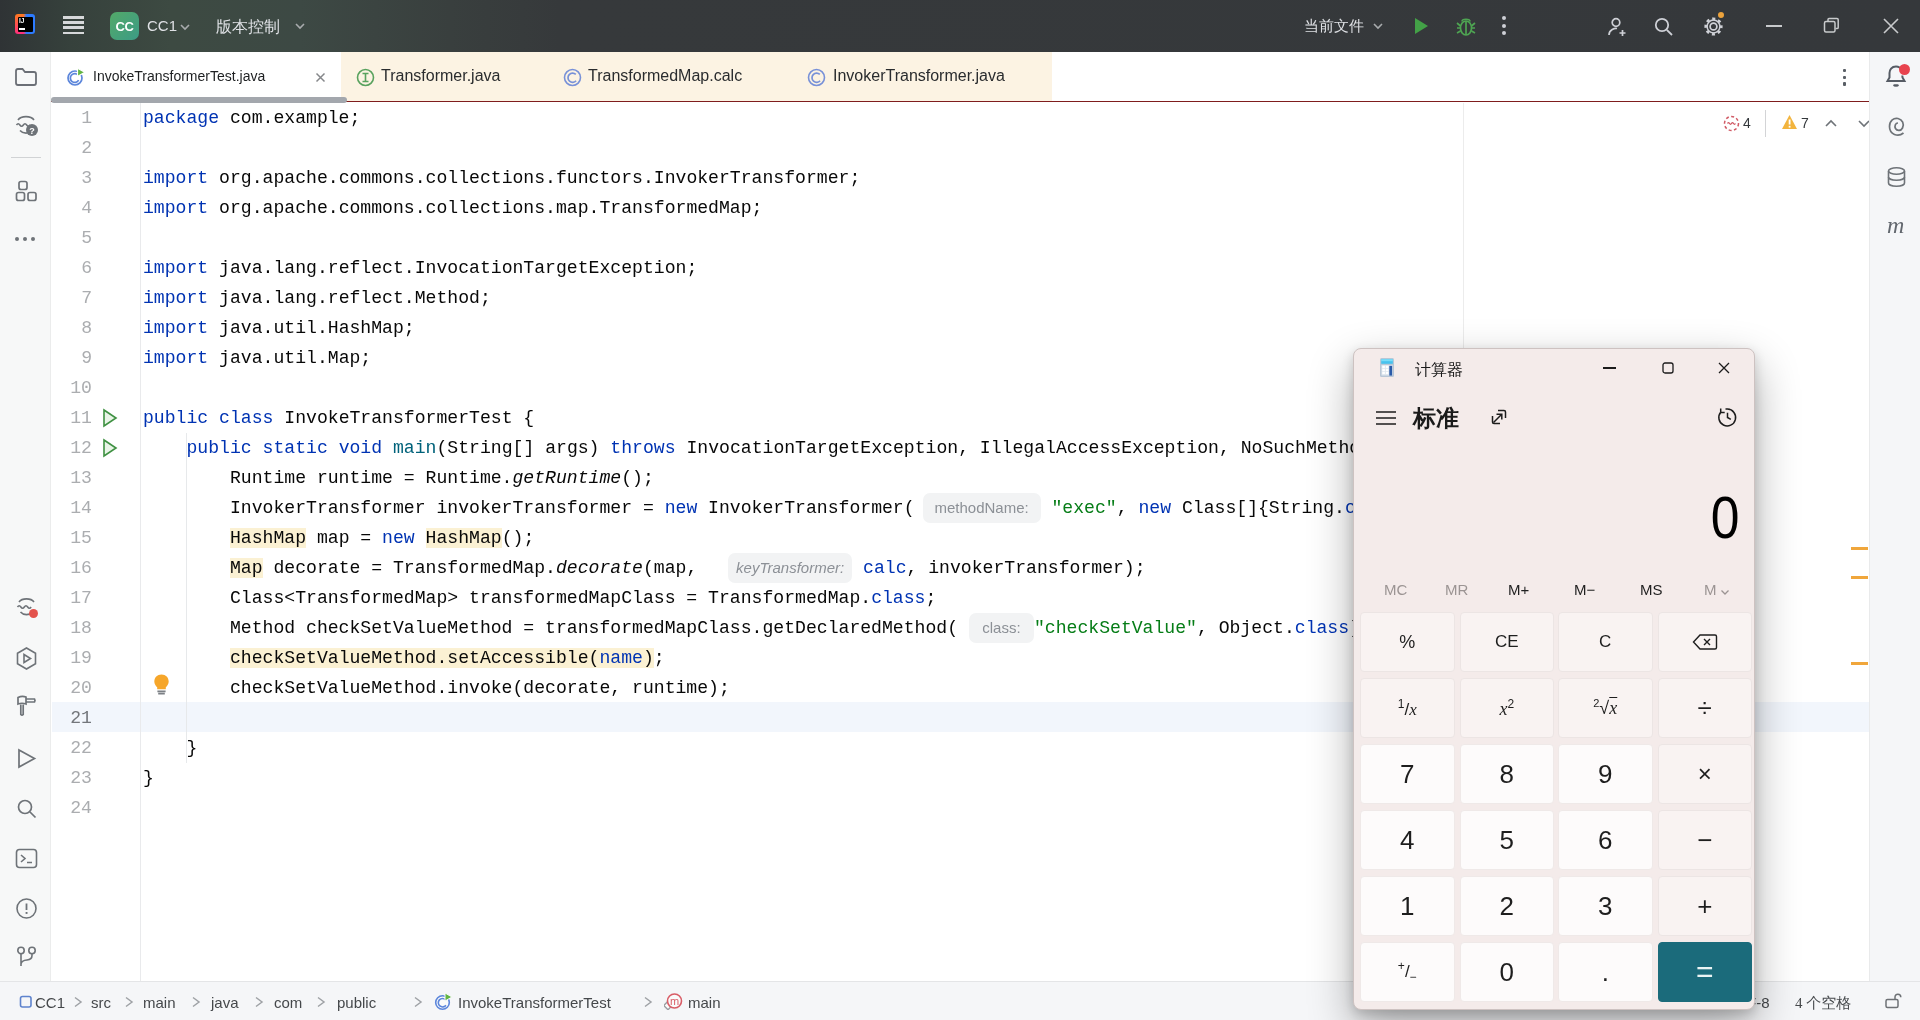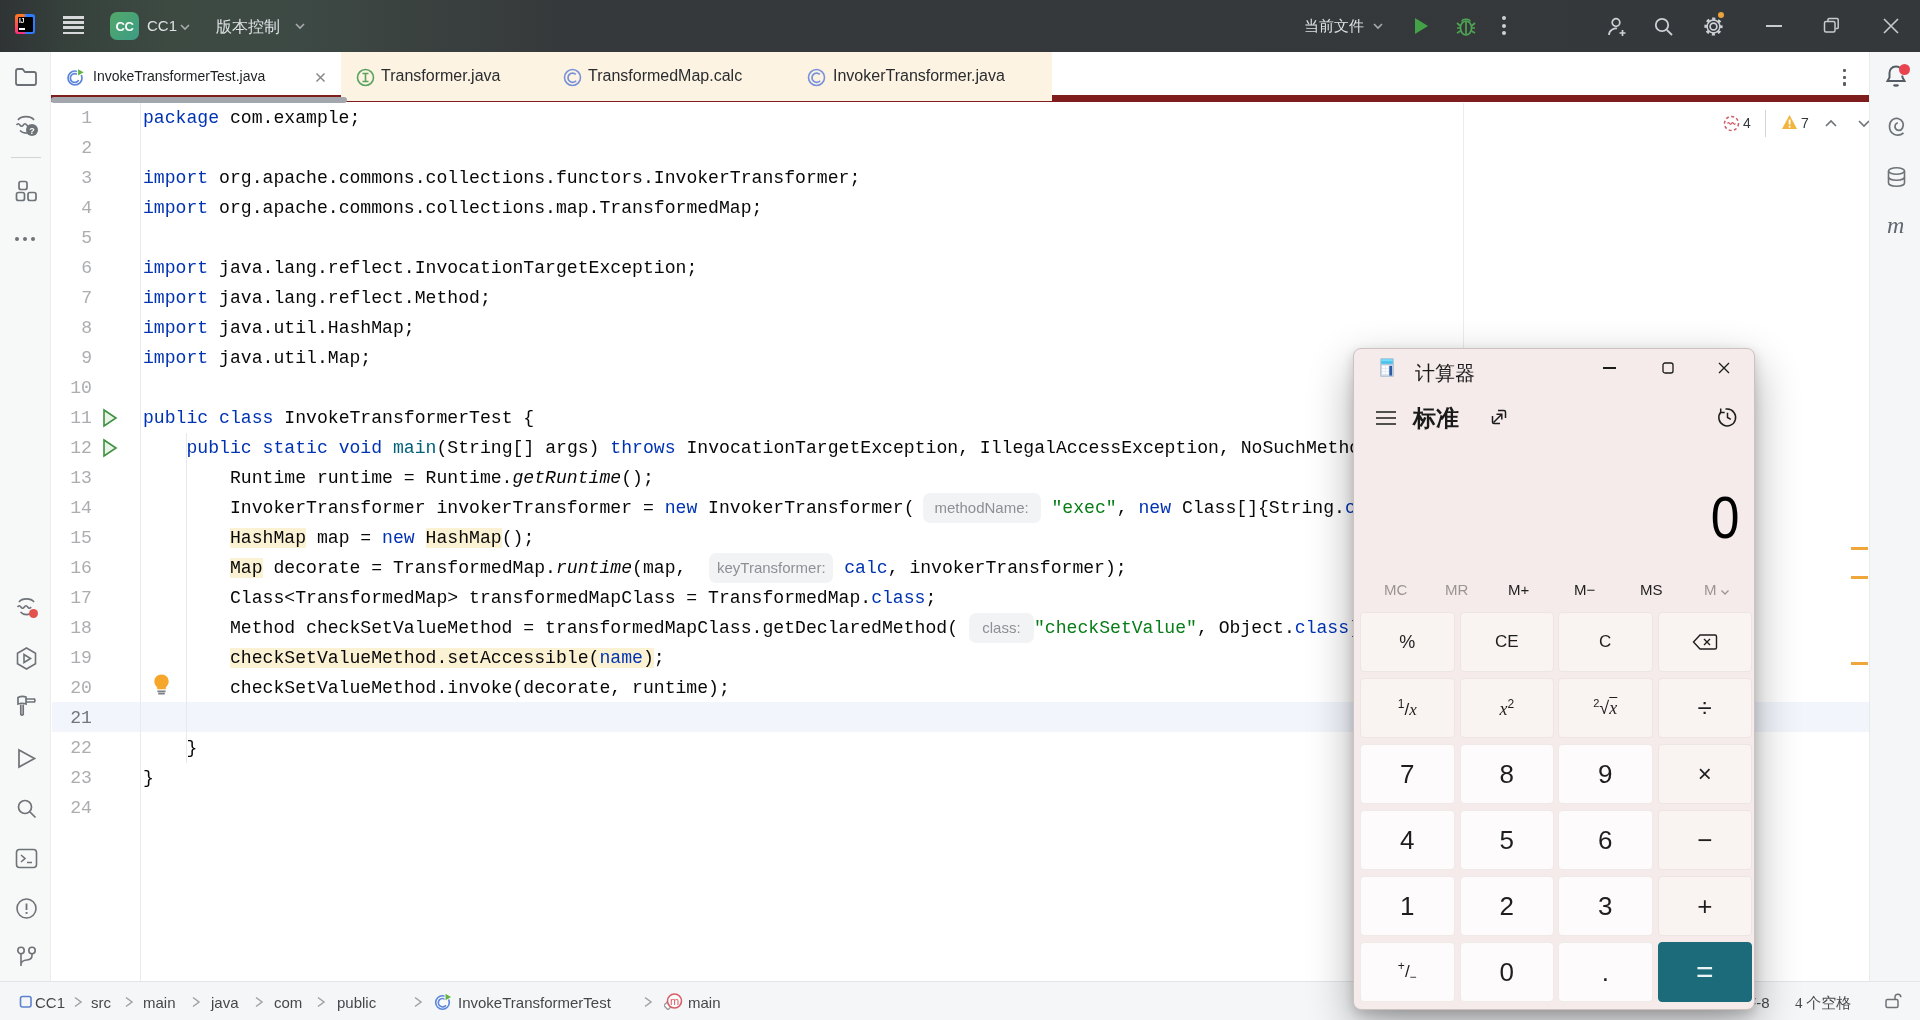--- a/index.html
+++ b/index.html
@@ -4,21 +4,21 @@
 <style>
   * { margin:0; padding:0; box-sizing:border-box; }
   html,body { width:1920px; height:1020px; overflow:hidden; background:#fff;
     font-family:"Liberation Sans", sans-serif; }
   .abs { position:absolute; }
   
   #titlebar { position:absolute; left:0; top:0; width:1920px; height:52px;
     background:linear-gradient(90deg,#2f3335 0px,#36413c 70px,#3d4a42 170px,#3d4944 300px,#393f3e 450px,#36393b 560px,#35383b 1920px); }
   #titlebar .txt { color:#dfe1e5; font-size:15px; }
   
-  #tabbar { position:absolute; left:0; top:52px; width:1920px; height:50px; background:#fff; border-bottom:7px solid #7f1d1d; }
+  #tabbar { position:absolute; left:0; top:52px; width:1920px; height:50px; background:#fff; border-bottom:1px solid #7f1d1d; }
   .tab-cream { position:absolute; top:0; height:49px; background:#fcf3e3; }
   .tabtext { font-size:14px; color:#1d1f21; }
   .tabtext2 { position:absolute; font-size:16px; color:#2a2c2e; top:15px; }
   
   #main { position:absolute; left:0; top:103px; width:1920px; height:880px; background:#fff; }
   #leftstripe { position:absolute; left:0; top:52px; width:51px; height:931px; background:#f7f8f8; border-right:1px solid #ebecec; }
   #rightstripe { position:absolute; left:1869px; top:52px; width:51px; height:931px; background:#f5f6f8; border-left:1px solid #e9eaeb; }
   
   #caretline { position:absolute; left:52px; top:702px; width:1817px; height:30px; background:#f2f6fc; }
   #gutter-sep { position:absolute; left:140px; top:103px; width:1px; height:880px; background:#e9eaec; }
@@ -213,21 +213,21 @@
 <span class="kw">import</span> java.lang.reflect.InvocationTargetException;
 <span class="kw">import</span> java.lang.reflect.Method;
 <span class="kw">import</span> java.util.HashMap;
 <span class="kw">import</span> java.util.Map;
 
 <span class="kw">public class</span> InvokeTransformerTest {
     <span class="kw">public static void</span> <span style="color:#00627a;">main</span>(String[] args) <span class="kw">throws</span> InvocationTargetException, IllegalAccessException, NoSuchMethodException {
         Runtime runtime = Runtime.<span class="it">getRuntime</span>();
         InvokerTransformer invokerTransformer = <span class="kw">new</span> InvokerTransformer(<span class="pill" style="width:118px;margin-left:8px;">methodName:</span> <span class="str">"exec"</span>, <span class="kw">new</span> Class[]{String.<span class="kw">class</span>}, <span class="kw">new</span> Object[]{<span class="str">"calc"</span>});
         <span class="hl">HashMap</span> map = <span class="kw">new</span> <span class="hl">HashMap</span>();
-        <span class="hl">Map</span> decorate = TransformedMap.<span class="it">runtime</span>(map, <span class="pill" style="width:124px;margin-left:12px;">keyTransformer:</span> <span class="kw">calc</span>, invokerTransformer);
+        <span class="hl">Map</span> decorate = TransformedMap.<span class="it">decorate</span>(map, <span class="pill" style="width:124px;margin-left:20px;font-style:italic;">keyTransformer:</span> <span class="kw">calc</span>, invokerTransformer);
         Class&lt;TransformedMap&gt; transformedMapClass = TransformedMap.<span class="kw">class</span>;
         Method checkSetValueMethod = transformedMapClass.getDeclaredMethod( <span class="pill" style="width:65px;">class:</span><span class="str">"checkSetValue"</span>, Object.<span class="kw">class</span>);
         <span class="hl">checkSetValueMethod.setAccessible(<span class="kw">name</span>)</span>;
         checkSetValueMethod.invoke(decorate, runtime);
 
     }
 }
 </div>
 
 <svg class="abs" style="left:102px;top:408px;" width="16" height="20">
@@ -400,21 +400,21 @@
     <rect x="1.2" y="1.2" width="11.6" height="2" fill="#7adcf8"></rect>
     <rect x="1.5" y="7" width="11" height="10.5" fill="#dfe7ef"></rect>
     <rect x="2.3" y="7.8" width="2.6" height="2.3" fill="#fff"></rect>
       <rect x="5.8" y="7.8" width="2.6" height="2.3" fill="#fff"></rect>
     <rect x="2.3" y="10.8" width="2.6" height="2.3" fill="#fff"></rect>
       <rect x="5.8" y="10.8" width="2.6" height="2.3" fill="#fff"></rect>
     <rect x="2.3" y="13.8" width="2.6" height="2.3" fill="#fff"></rect>
       <rect x="5.8" y="13.8" width="2.6" height="2.3" fill="#fff"></rect>
     <rect x="9.3" y="7.8" width="2.8" height="9.8" fill="#2a5aa8"></rect>
   </svg>
-  <span class="abs" style="left:61px;top:11px;font-size:20px;color:#1a1a1a;">计算器</span>
+  <span class="abs" style="left:61px;top:11px;font-size:16px;color:#1a1a1a;">计算器</span>
   <div class="abs" style="left:249px;top:18px;width:13px;height:1.5px;background:#1b1b1b;"></div>
   <svg class="abs" style="left:308px;top:13px;" width="12" height="12" fill="none" stroke="#1b1b1b" stroke-width="1.3">
       <rect x="1" y="1" width="10" height="10" rx="2"></rect>
     </svg>
   <svg class="abs" style="left:364px;top:13px;" width="12" height="12" stroke="#1b1b1b" stroke-width="1.3">
       <path d="M1 1 L11 11 M11 1 L1 11"></path>
     </svg>
 
   <svg class="abs" style="left:21px;top:61px;" width="22" height="16" stroke="#1c1c1c" stroke-width="1.5">
       <path d="M1 2 L21 2 M1 8 L21 8 M1 14 L21 14"></path>

